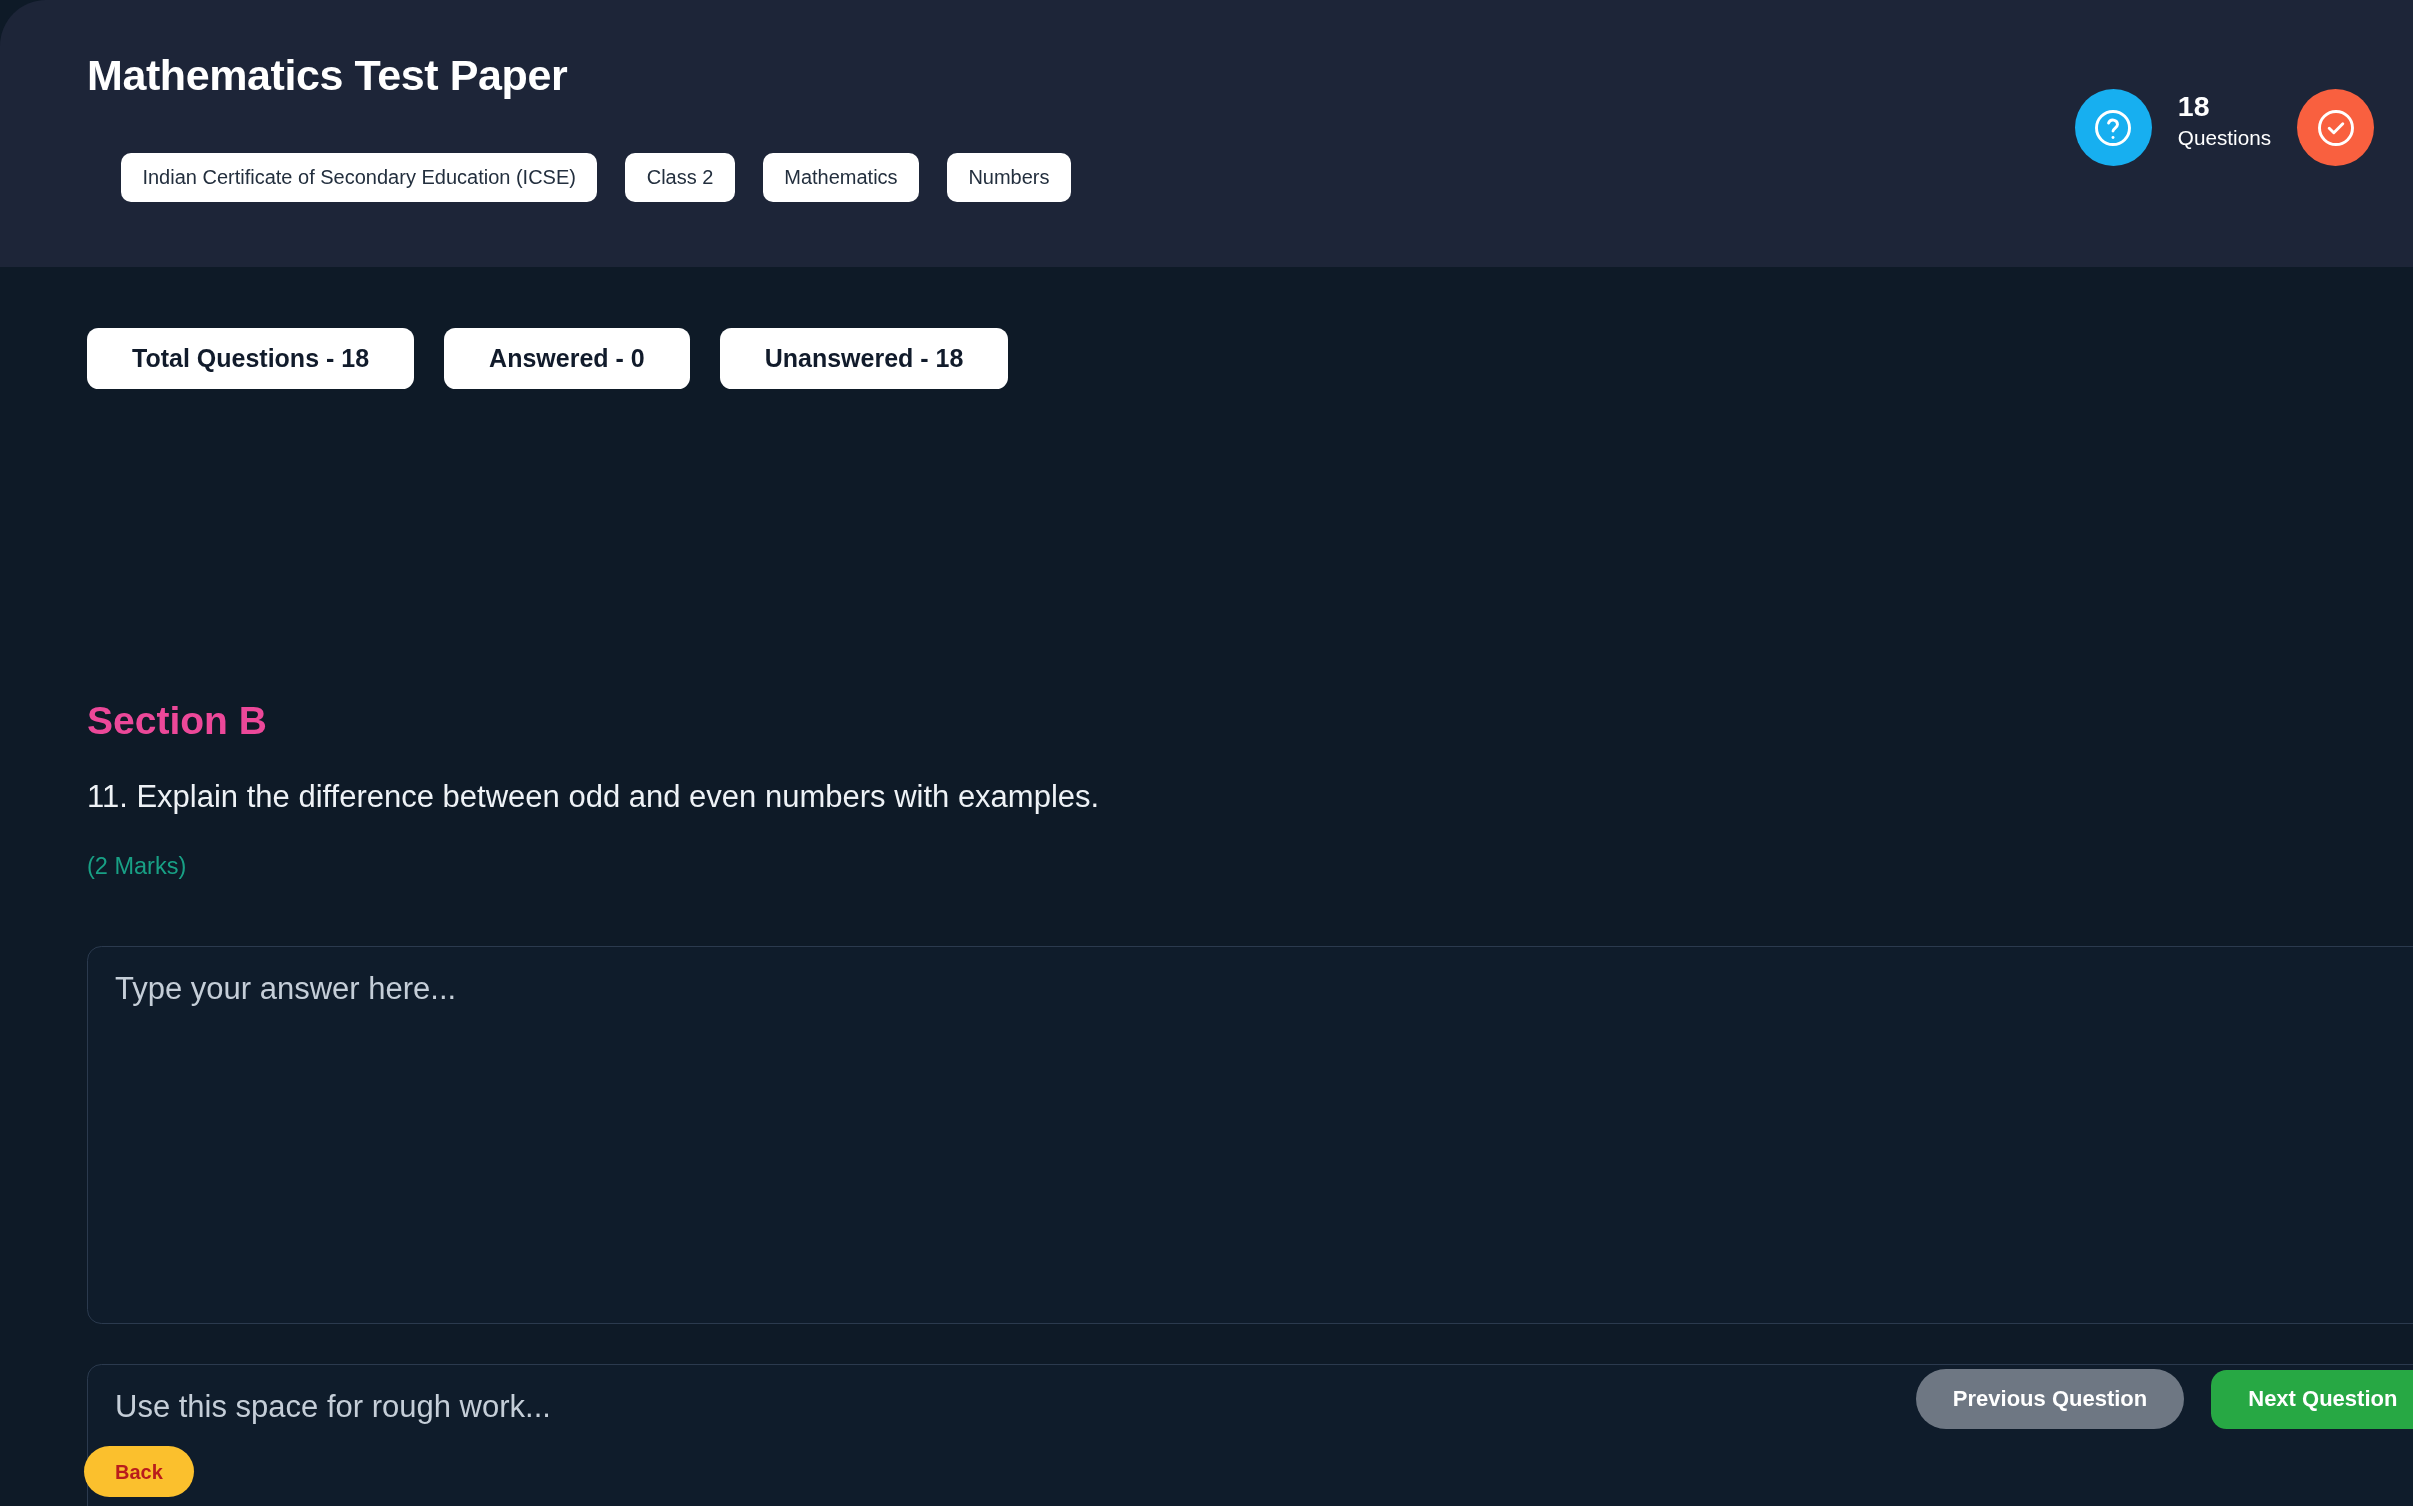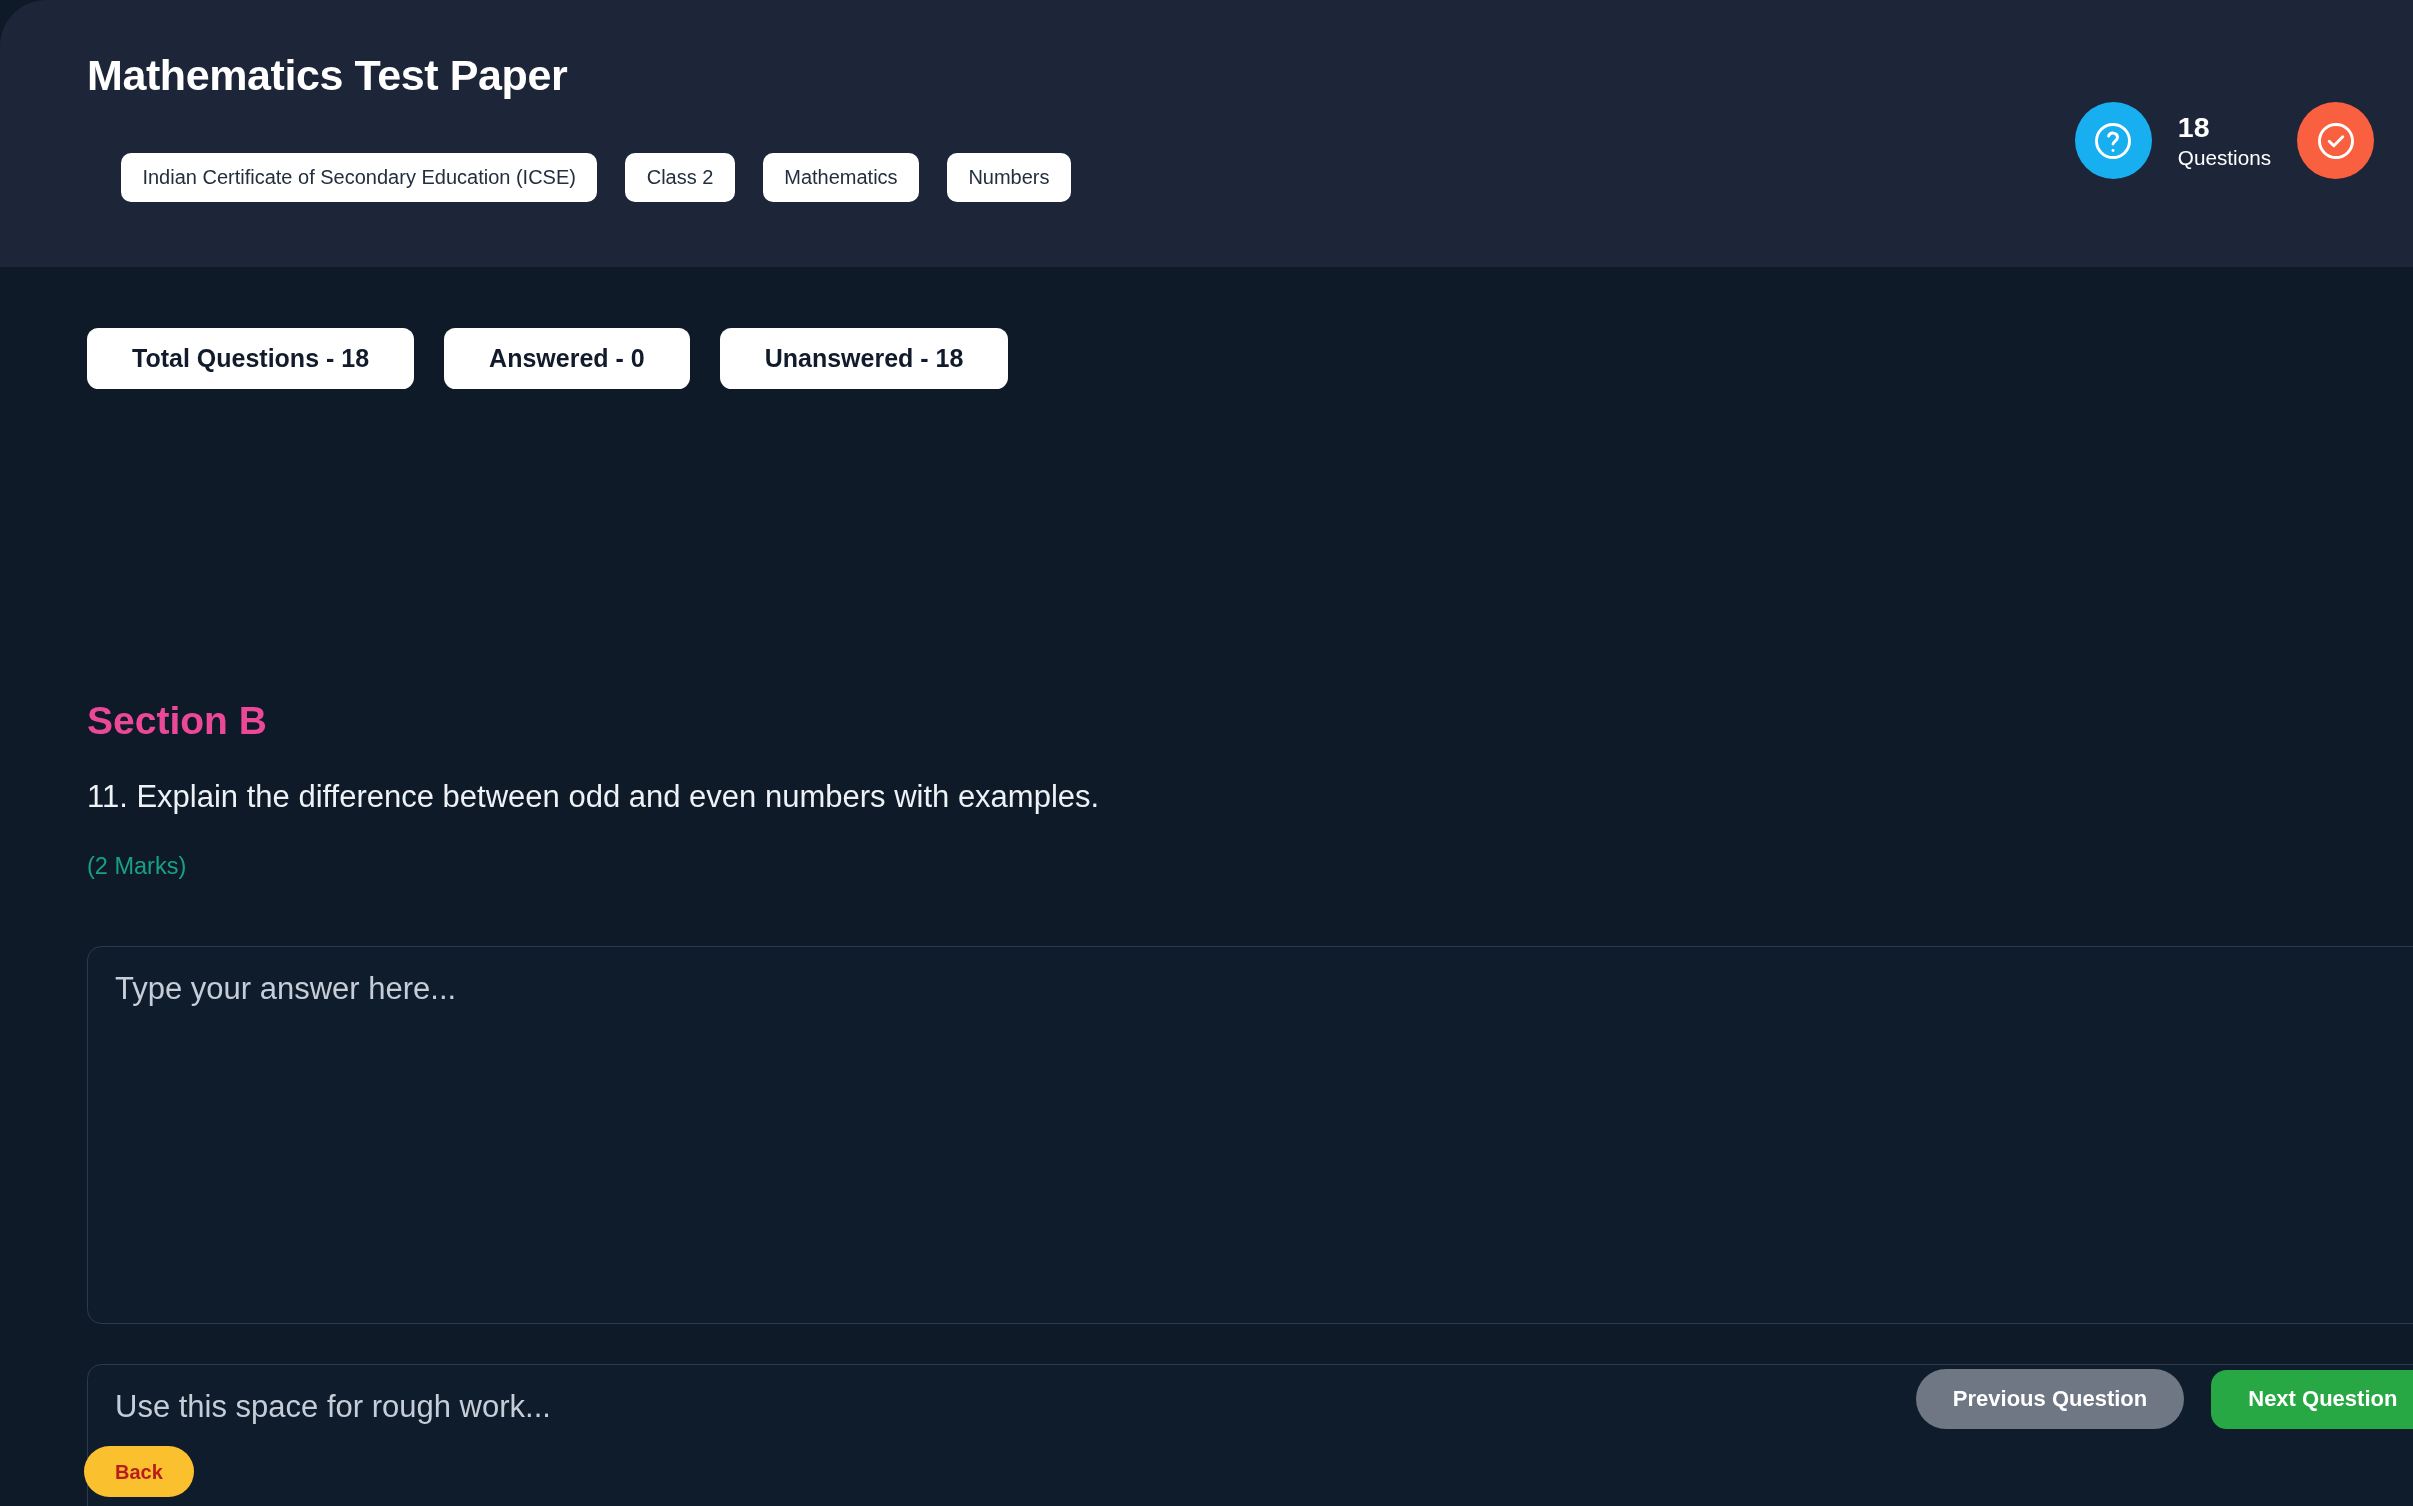--- a/index.html
+++ b/index.html
@@ -37,22 +37,22 @@
   .tag-pill {
     background:#ffffff; color:#232f3e;
     border-radius:10px;
     font-size:20px;
     padding:14.3px 21.4px;
     white-space:nowrap;
     line-height:1;
   }
 
   .header-right {
-    position:absolute; right:39px; top:102px;
-    display:flex; align-items:center; gap:26px;
+    position:absolute; right:39px; top:89px;
+    display:flex; align-items:flex-start; gap:26px;
   }
   .circ-icon {
     width:77px; height:77px; border-radius:50%;
     display:flex; align-items:center; justify-content:center;
     flex:0 0 auto;
   }
   .circ-icon.blue { background:#17aff0; }
   .circ-icon.orange { background:#f9603f; }
   .circ-icon svg { display:block; }
   .q-count { line-height:1.25; }

